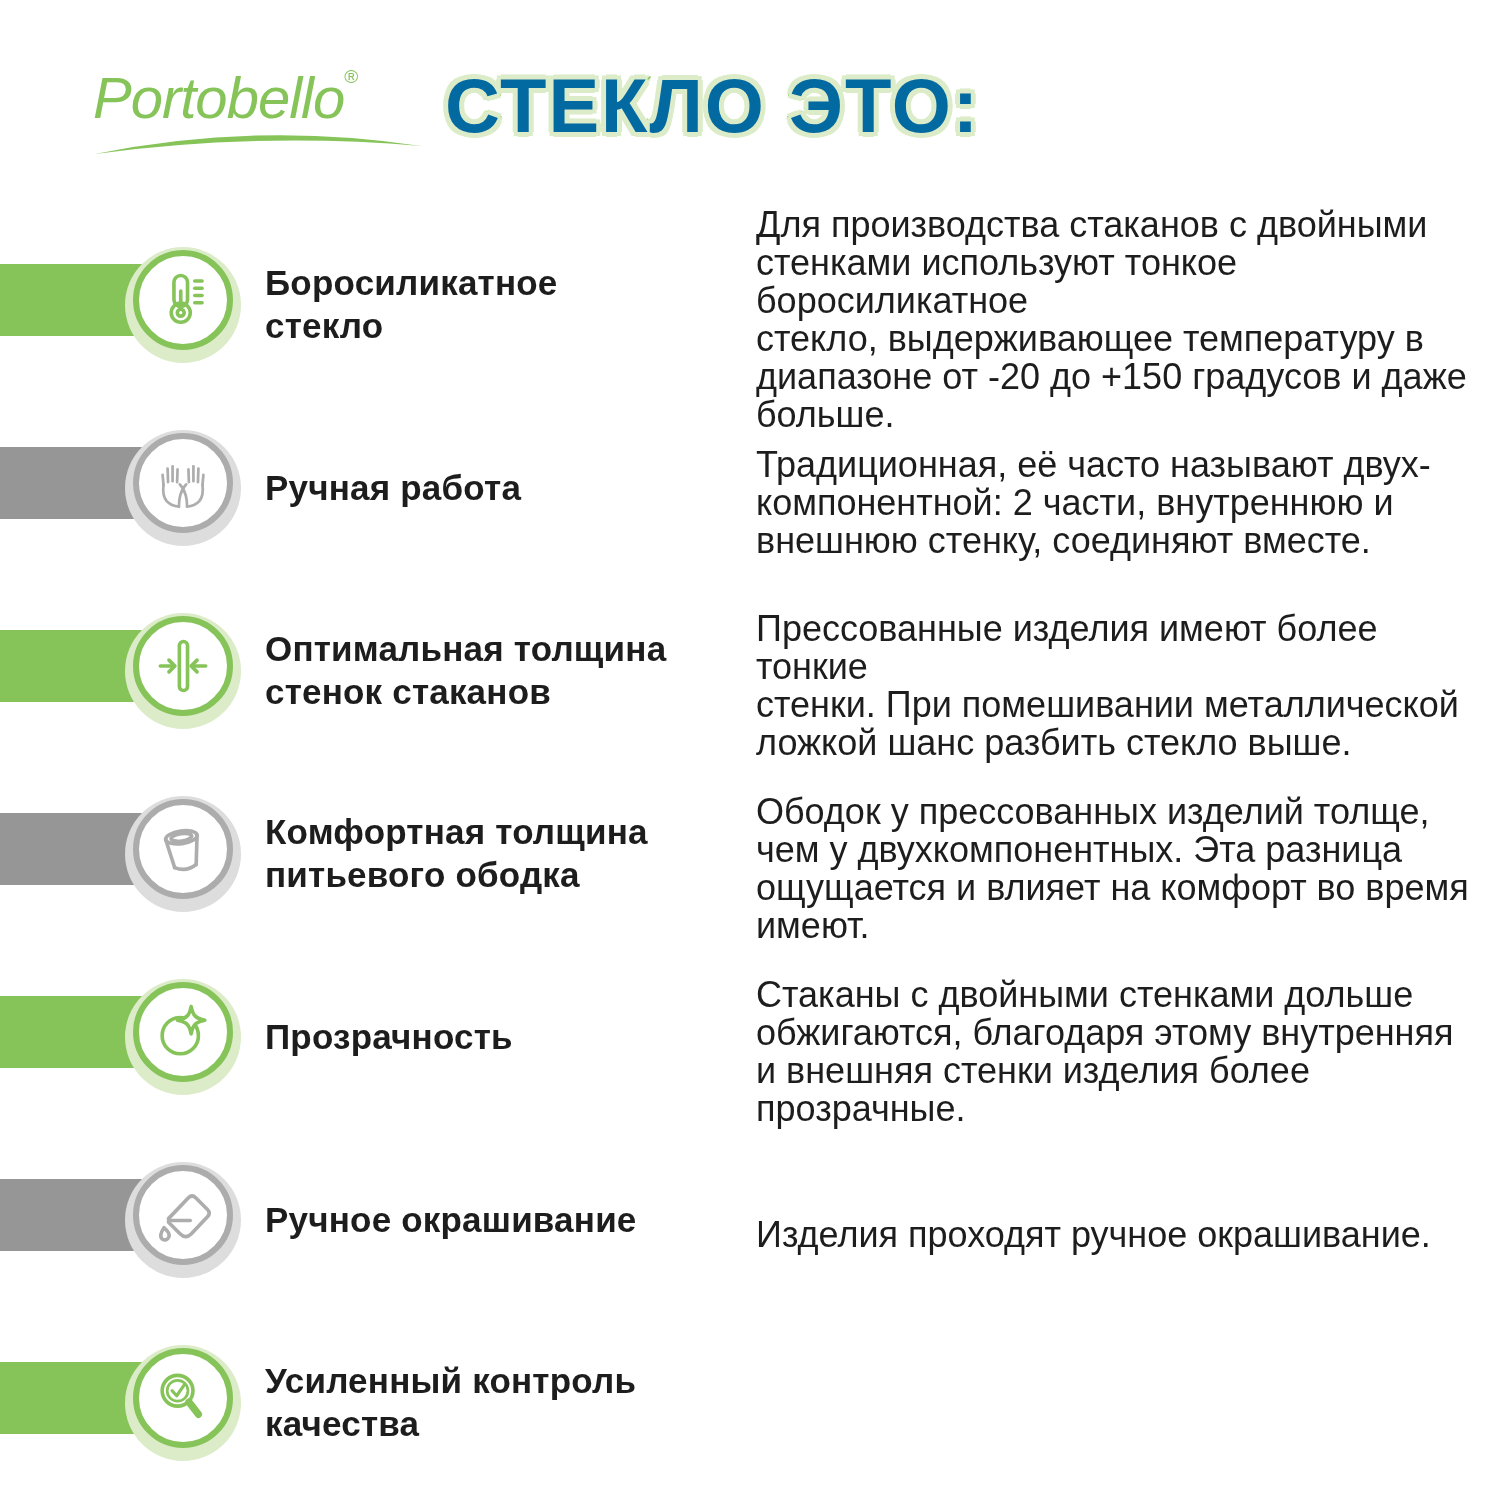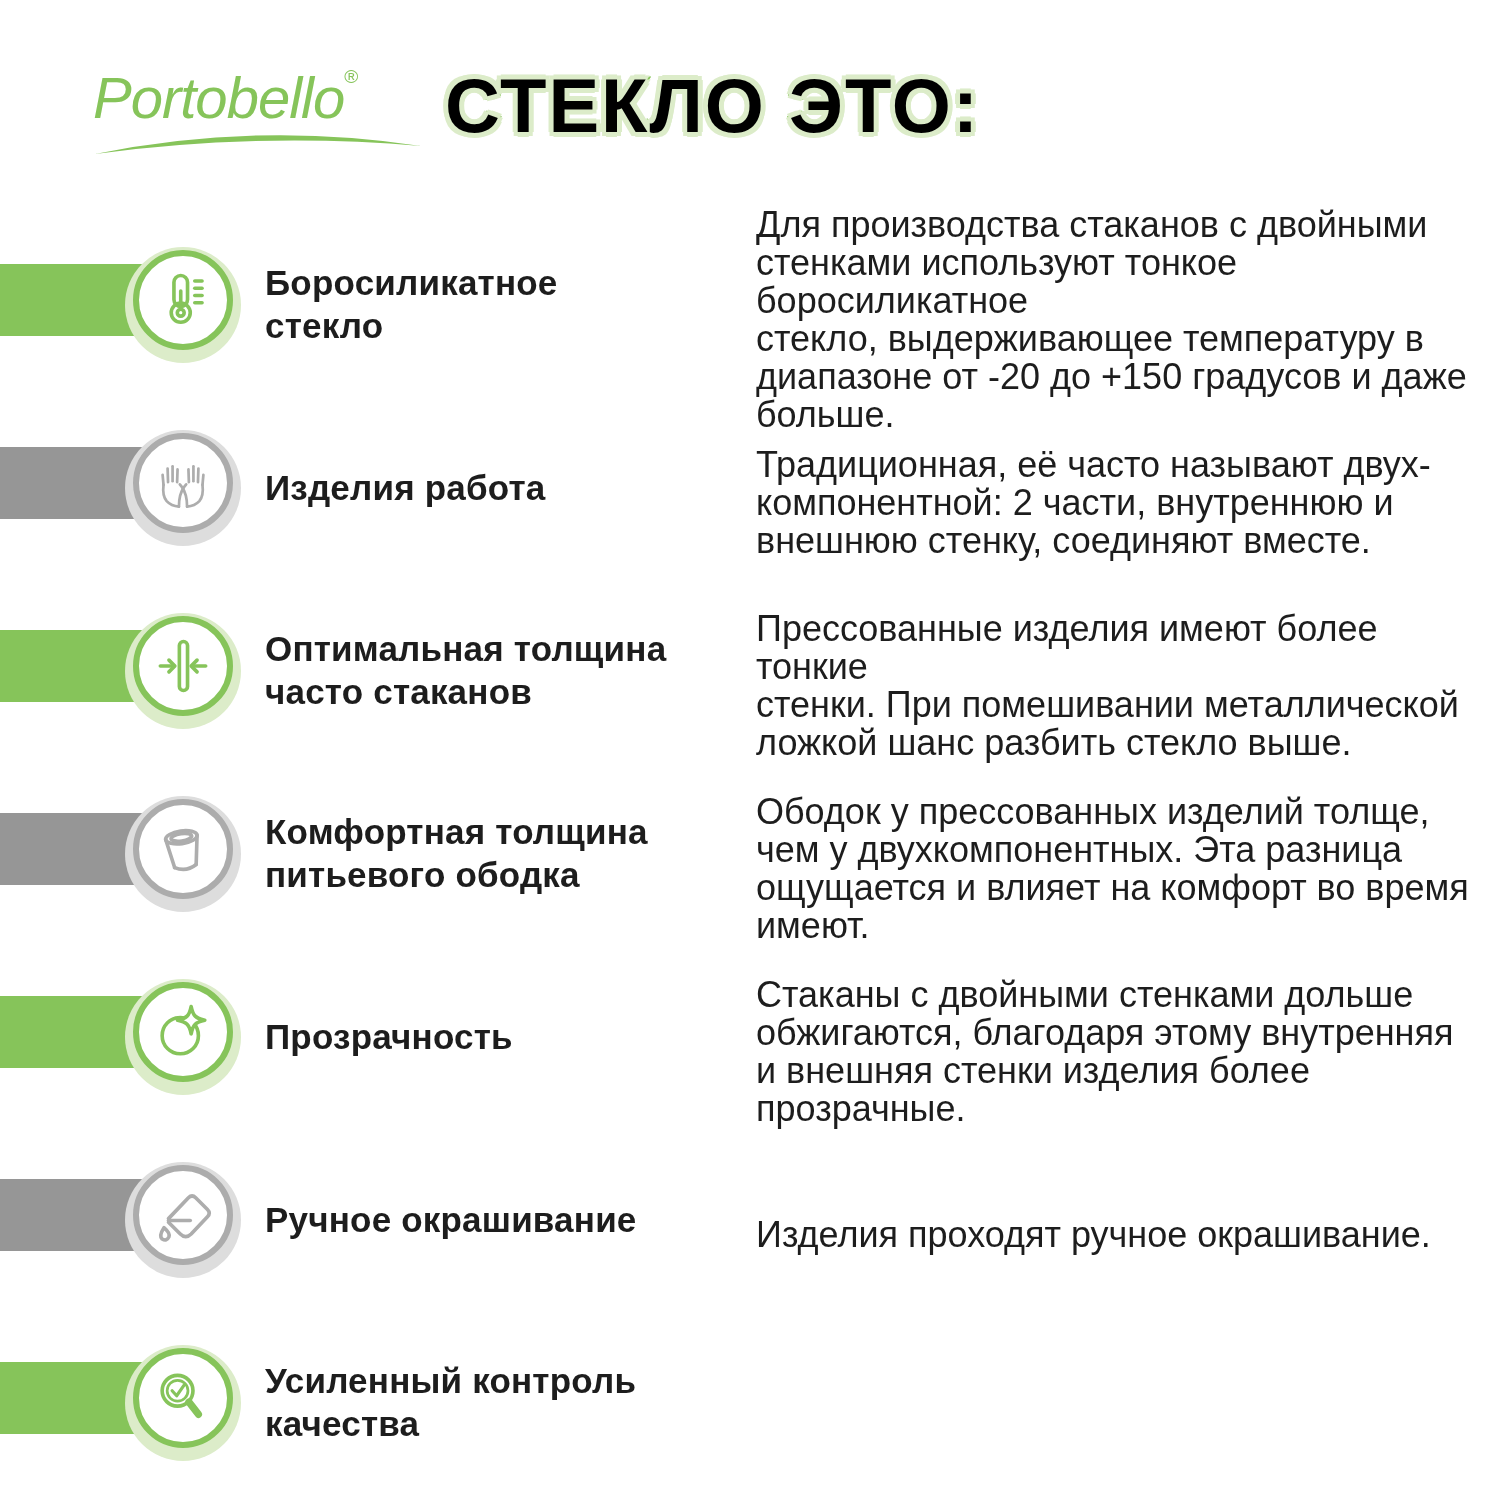--- a/index.html
+++ b/index.html
@@ -13,21 +13,21 @@
   .page{position:relative;width:1500px;height:1500px}
 
   
   .logo{position:absolute;left:93px;top:64px;width:340px}
   .logo-text{font-size:58px;font-weight:400;font-style:italic;color:var(--green);
     letter-spacing:-1px;display:inline-block}
   .logo-text sup{font-size:19px;font-style:normal;vertical-align:top;position:relative;top:2px}
   .swoosh{display:block;margin-top:2px}
 
   .big-title{position:absolute;left:445px;top:62px;font-size:76px;font-weight:800;
-    letter-spacing:2px;color:#000000;white-space:nowrap;
+    letter-spacing:2px;color:#0369a1;white-space:nowrap;
     -webkit-text-stroke:6px var(--green);paint-order:stroke fill;
     text-shadow:5px 0 0 var(--green-pale),-5px 0 0 var(--green-pale),
       0 5px 0 var(--green-pale),0 -5px 0 var(--green-pale),
       4px 4px 0 var(--green-pale),-4px 4px 0 var(--green-pale),
       4px -4px 0 var(--green-pale),-4px -4px 0 var(--green-pale)}
 
   
   .rows{position:absolute;left:0;top:208px;width:1237px}
   .row{position:relative;height:183px}
   .bar{position:absolute;left:0;top:50%;transform:translateY(-50%);
@@ -107,41 +107,41 @@
         <path d="M10.5 34 L9.5 23"></path>
         <path d="M15.5 31 L15 16"></path>
         <path d="M20.5 30 L20.5 13.5"></path>
         <path d="M25.5 31 L26 17"></path>
         <path d="M10.5 34 Q9 46 14 52 Q19 57.5 27.5 58"></path>
         <path d="M27.5 58 Q27.5 44 33.5 36 L35.5 33.5"></path>
       </g>
     </svg>
   </span>
     </div>
-    <h2 class="title">Изделия работа</h2>
+    <h2 class="title">Ручная работа</h2>
     <p class="desc"><span>Традиционная, её часто называют двух-
 компонентной: 2 части, внутреннюю и
 внешнюю стенку, соединяют вместе.</span></p>
   </section>
 
   <section class="row green">
     <div class="bar"></div>
     <div class="icon-wrap">
       <span class="icon-slot">
     <svg width="58" height="58" viewBox="0 0 64 64" fill="none" stroke="currentColor" stroke-width="4" stroke-linecap="round" stroke-linejoin="round">
       <rect x="28" y="5" width="9" height="54" rx="4.5"></rect>
       <line x1="7" y1="32" x2="22" y2="32"></line>
       <path d="M16.5 25.5 L23 32 L16.5 38.5"></path>
       <line x1="57" y1="32" x2="42" y2="32"></line>
       <path d="M47.5 25.5 L41 32 L47.5 38.5"></path>
     </svg>
   </span>
     </div>
     <h2 class="title">Оптимальная толщина
-часто стаканов</h2>
+стенок стаканов</h2>
     <p class="desc"><span>Прессованные изделия имеют более тонкие
 стенки. При помешивании металлической
 ложкой шанс разбить стекло выше.</span></p>
   </section>
 
   <section class="row gray">
     <div class="bar"></div>
     <div class="icon-wrap">
       <span class="icon-slot">
     <svg width="58" height="58" viewBox="0 0 64 64" fill="none" stroke="currentColor" stroke-width="4" stroke-linecap="round" stroke-linejoin="round">

